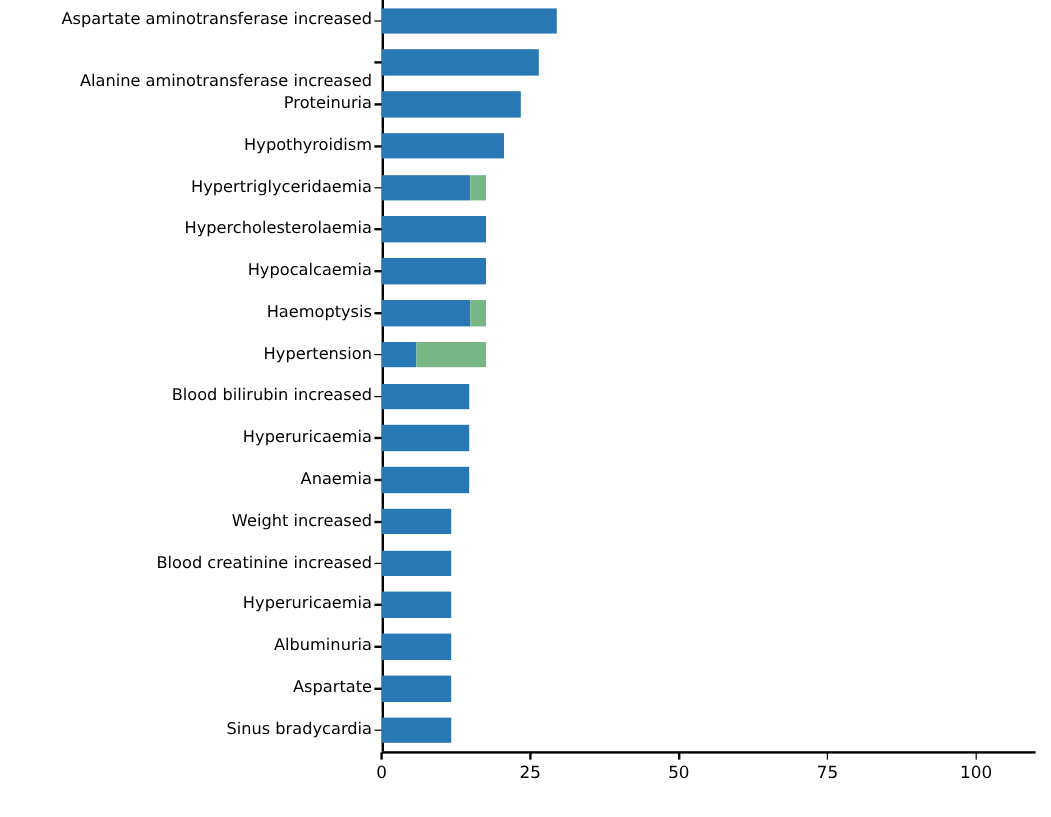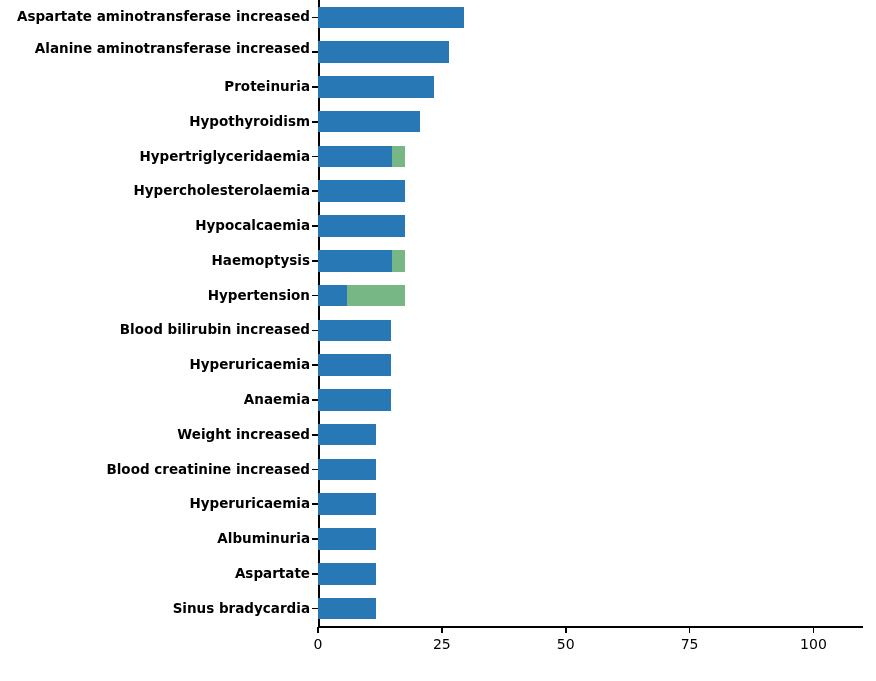--- a/index.html
+++ b/index.html
@@ -55,21 +55,21 @@
     height: 100%;
   }
   .seg-low  { background: #2878b5; }
   .seg-high { background: #76b785; }
   
   .ytick-label {
     position: absolute;
     right: 566px; 
     text-align: right;
     font-size: 13.5px;
-    font-weight: bold;
+    font-weight: normal;
     white-space: nowrap;
     line-height: 1;
     color: #000000;
   }
   .ytick-mark {
     position: absolute;
     left: 312px;
     width: 6px;
     height: 1.6px;
     background: #000000;
@@ -191,21 +191,21 @@
         <div class="bar-seg seg-low" style="left: 0px; width: 58.4636px; background: rgb(40, 120, 181);"></div>
       </div>
       <div class="bar-row" style="left: 318px; width: 545px; top: 597.83px; height: 21.5622px;">
         <div class="bar-seg seg-low" style="left: 0px; width: 58.4636px; background: rgb(40, 120, 181);"></div>
       </div>
     </div>
   <div id="yticks-layer">
       <div class="ytick-mark" style="top: 16.5889px;"></div>
       <div class="ytick-label" style="top: 10.3889px;">Aspartate aminotransferase increased</div>
       <div class="ytick-mark" style="top: 51.3667px;"></div>
-      <div class="ytick-label" style="top: 42px;">Alanine aminotransferase increased</div>
+      <div class="ytick-label" style="top: 62px;">Alanine aminotransferase increased</div>
       <div class="ytick-mark" style="top: 86.1444px;"></div>
       <div class="ytick-label" style="top: 79.9444px;">Proteinuria</div>
       <div class="ytick-mark" style="top: 120.922px;"></div>
       <div class="ytick-label" style="top: 114.722px;">Hypothyroidism</div>
       <div class="ytick-mark" style="top: 155.7px;"></div>
       <div class="ytick-label" style="top: 149.5px;">Hypertriglyceridaemia</div>
       <div class="ytick-mark" style="top: 190.478px;"></div>
       <div class="ytick-label" style="top: 184.278px;">Hypercholesterolaemia</div>
       <div class="ytick-mark" style="top: 225.256px;"></div>
       <div class="ytick-label" style="top: 219.056px;">Hypocalcaemia</div>

